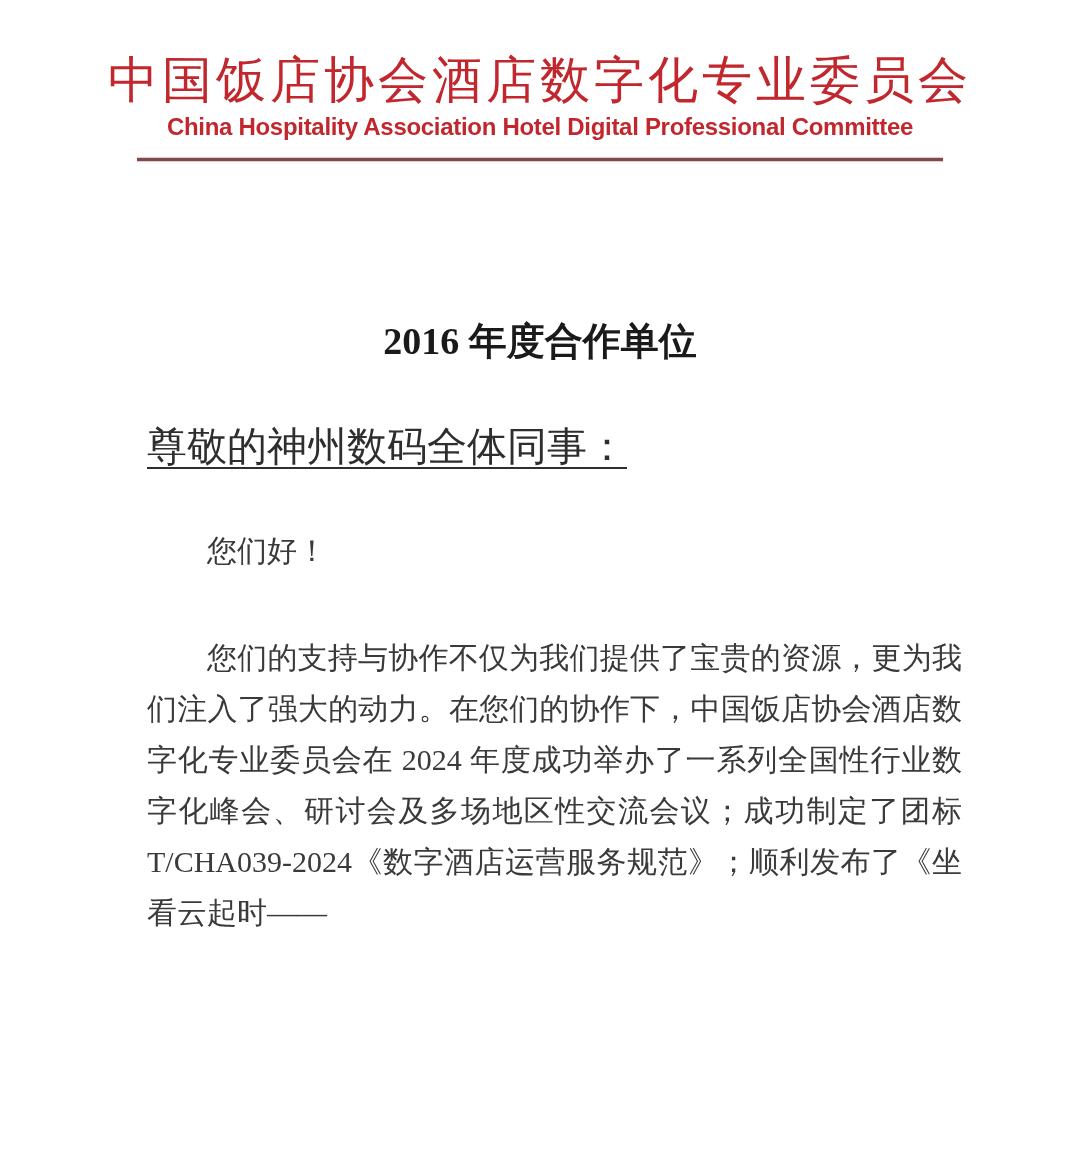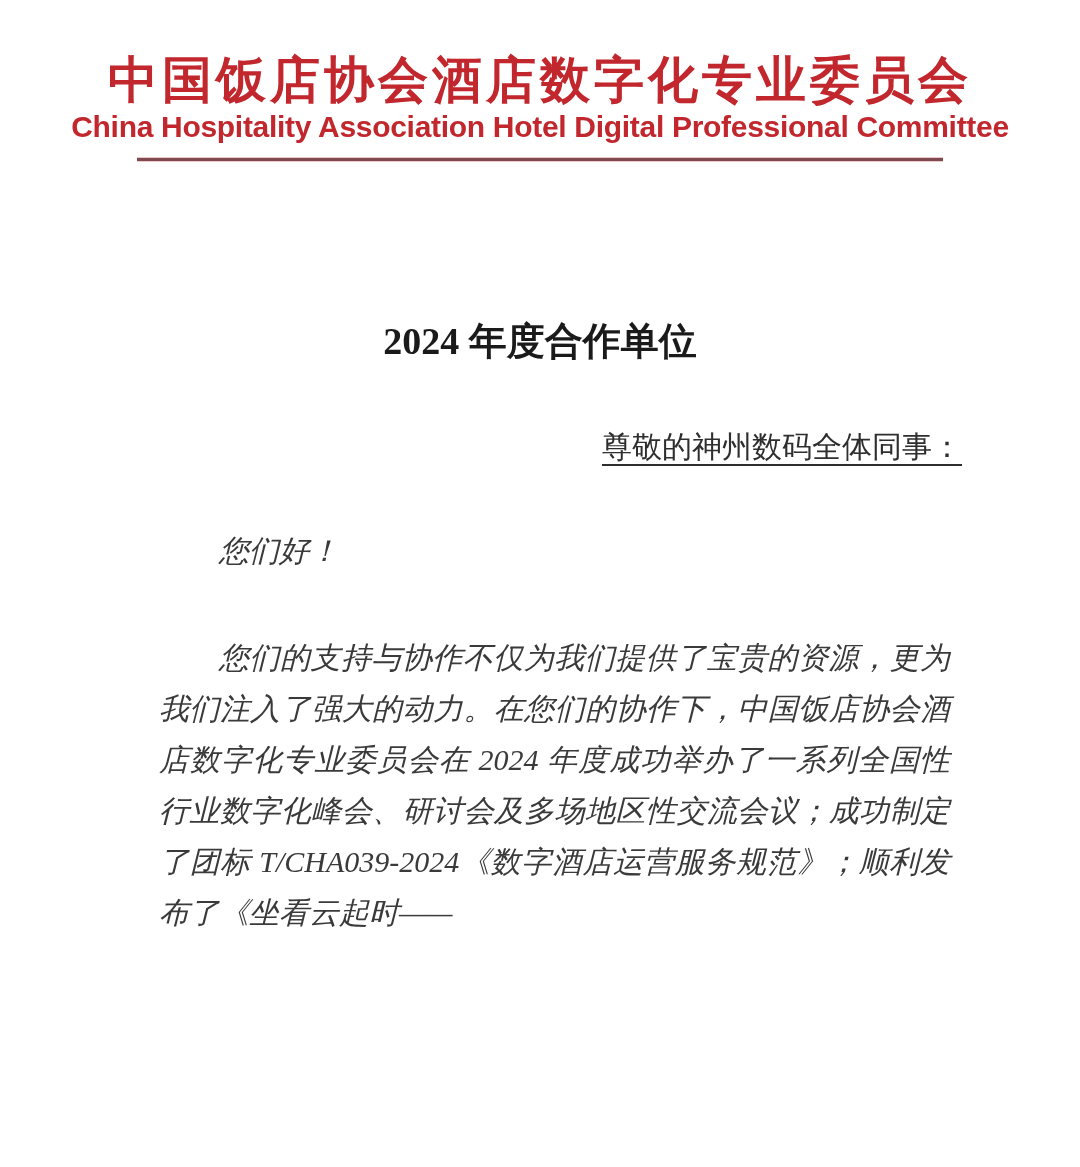--- a/index.html
+++ b/index.html
@@ -18,28 +18,28 @@
     overflow:hidden;
     font-family:"Liberation Serif","DejaVu Serif",serif;
   }
   .header{
     padding-top:50px;
     text-align:center;
     color:var(--brand-red);
   }
   .org-cn{
     font-size:50px;
-    font-weight:bold;
+    font-weight:normal;
     letter-spacing:4px;
     line-height:60px;
     white-space:nowrap;
   }
   .org-en{
     font-family:"Liberation Sans","DejaVu Sans",sans-serif;
-    font-size:30px;
+    font-size:24px;
     font-weight:bold;
     letter-spacing:-0.3px;
     line-height:34px;
     white-space:nowrap;
   }
   .divider{
     width:806px;
     height:3px;
     margin:14px auto 0 auto;
     background:var(--divider);
@@ -48,57 +48,55 @@
   .title-block{
     margin-top:150px;
     text-align:center;
     color:#1a1a1a;
     font-weight:bold;
     font-size:38px;
     line-height:60px;
   }
   .salutation{
     margin:58px 118px 0 147px;
-    font-size:30px;
+    font-size:40px;
     line-height:36px;
     color:#2e2e2e;
     text-decoration:underline;
     text-decoration-thickness:2px;
     text-underline-offset:7px;
-    text-align:right;
   }
   .body-text{
     margin:0 118px 0 147px;
     font-size:30px;
     line-height:51px;
     color:var(--ink);
     text-align:justify;
   }
   .body-text p{
-    margin:12px;
+    margin:0;
     text-indent:2em;
-    font-style:italic;
   }
   .body-text p.first{ margin-top:60px; }
   .body-text p.gap-before{ margin-top:56px; }
 </style>
 </head>
 <body>
 
 <div class="page">
 
   <div class="header">
     <div class="org-cn">中国饭店协会酒店数字化专业委员会</div>
     <div class="org-en">China Hospitality Association Hotel Digital Professional Committee</div>
   </div>
 
   <div class="divider"></div>
 
   <div class="title-block">
-    <div>2024 年度合作单位</div>
+    <div>2016 年度合作单位</div>
   </div>
 
   <div class="salutation">尊敬的神州数码全体同事：</div>
 
   <div class="body-text">
     <p class="first">您们好！</p>
     <p class="gap-before">您们的支持与协作不仅为我们提供了宝贵的资源，更为我们注入了强大的动力。在您们的协作下，中国饭店协会酒店数字化专业委员会在 2024 年度成功举办了一系列全国性行业数字化峰会、研讨会及多场地区性交流会议；成功制定了团标 T/CHA039-2024《数字酒店运营服务规范》；顺利发布了《坐看云起时——</p>
   </div>
 
 </div>

